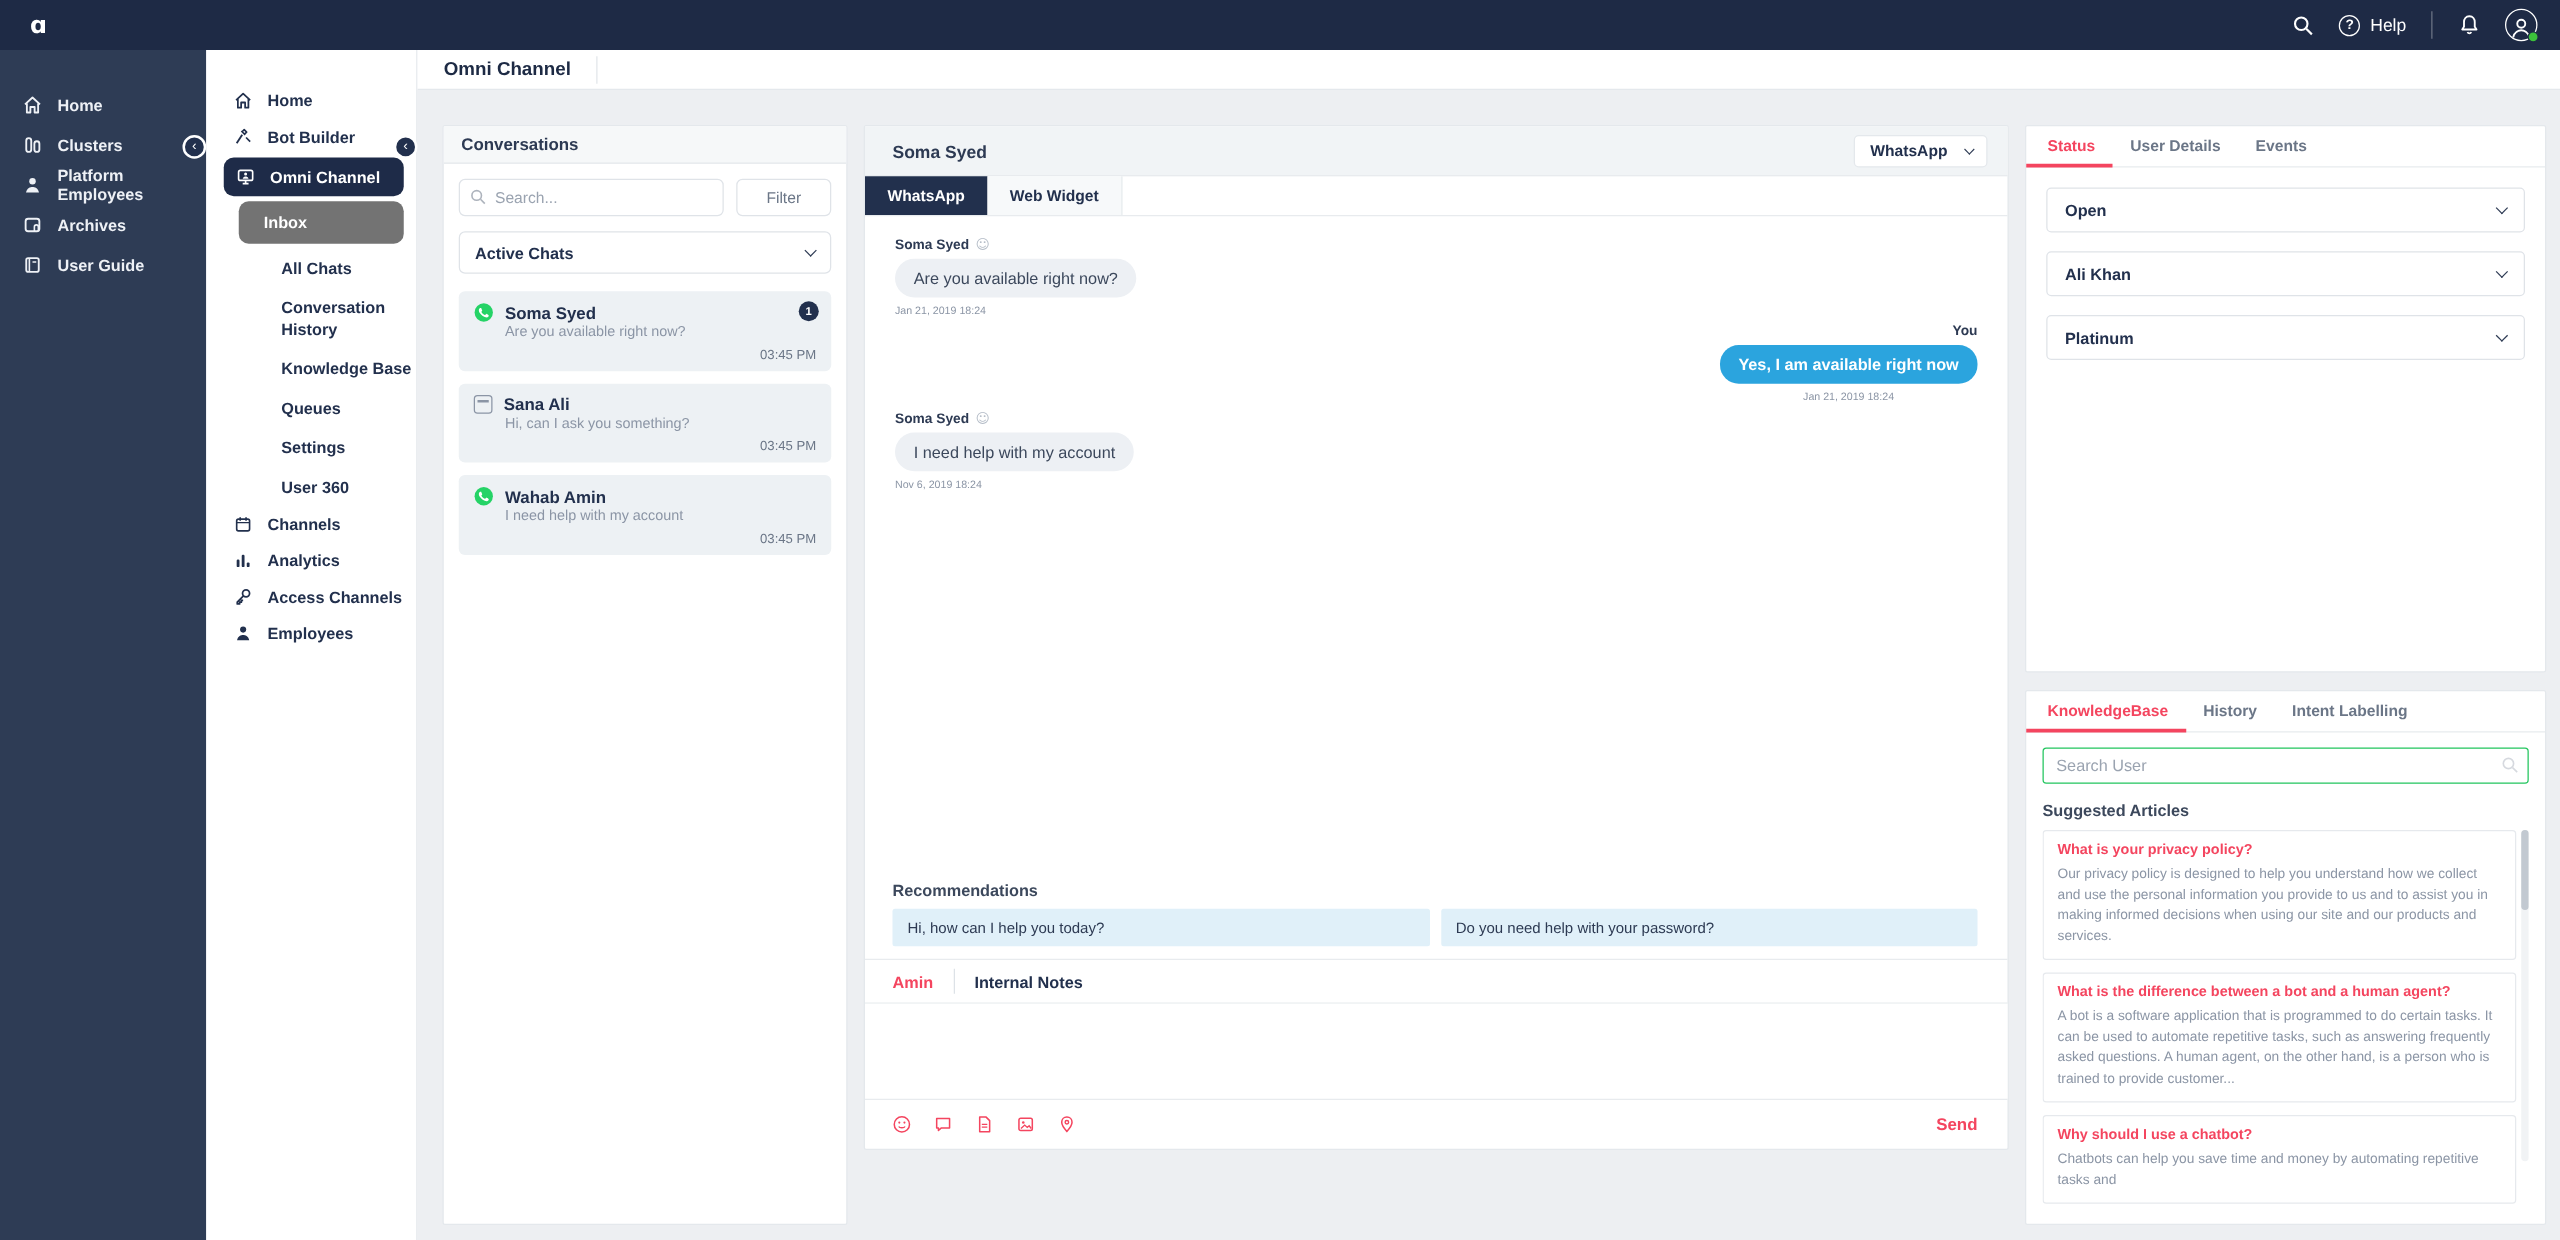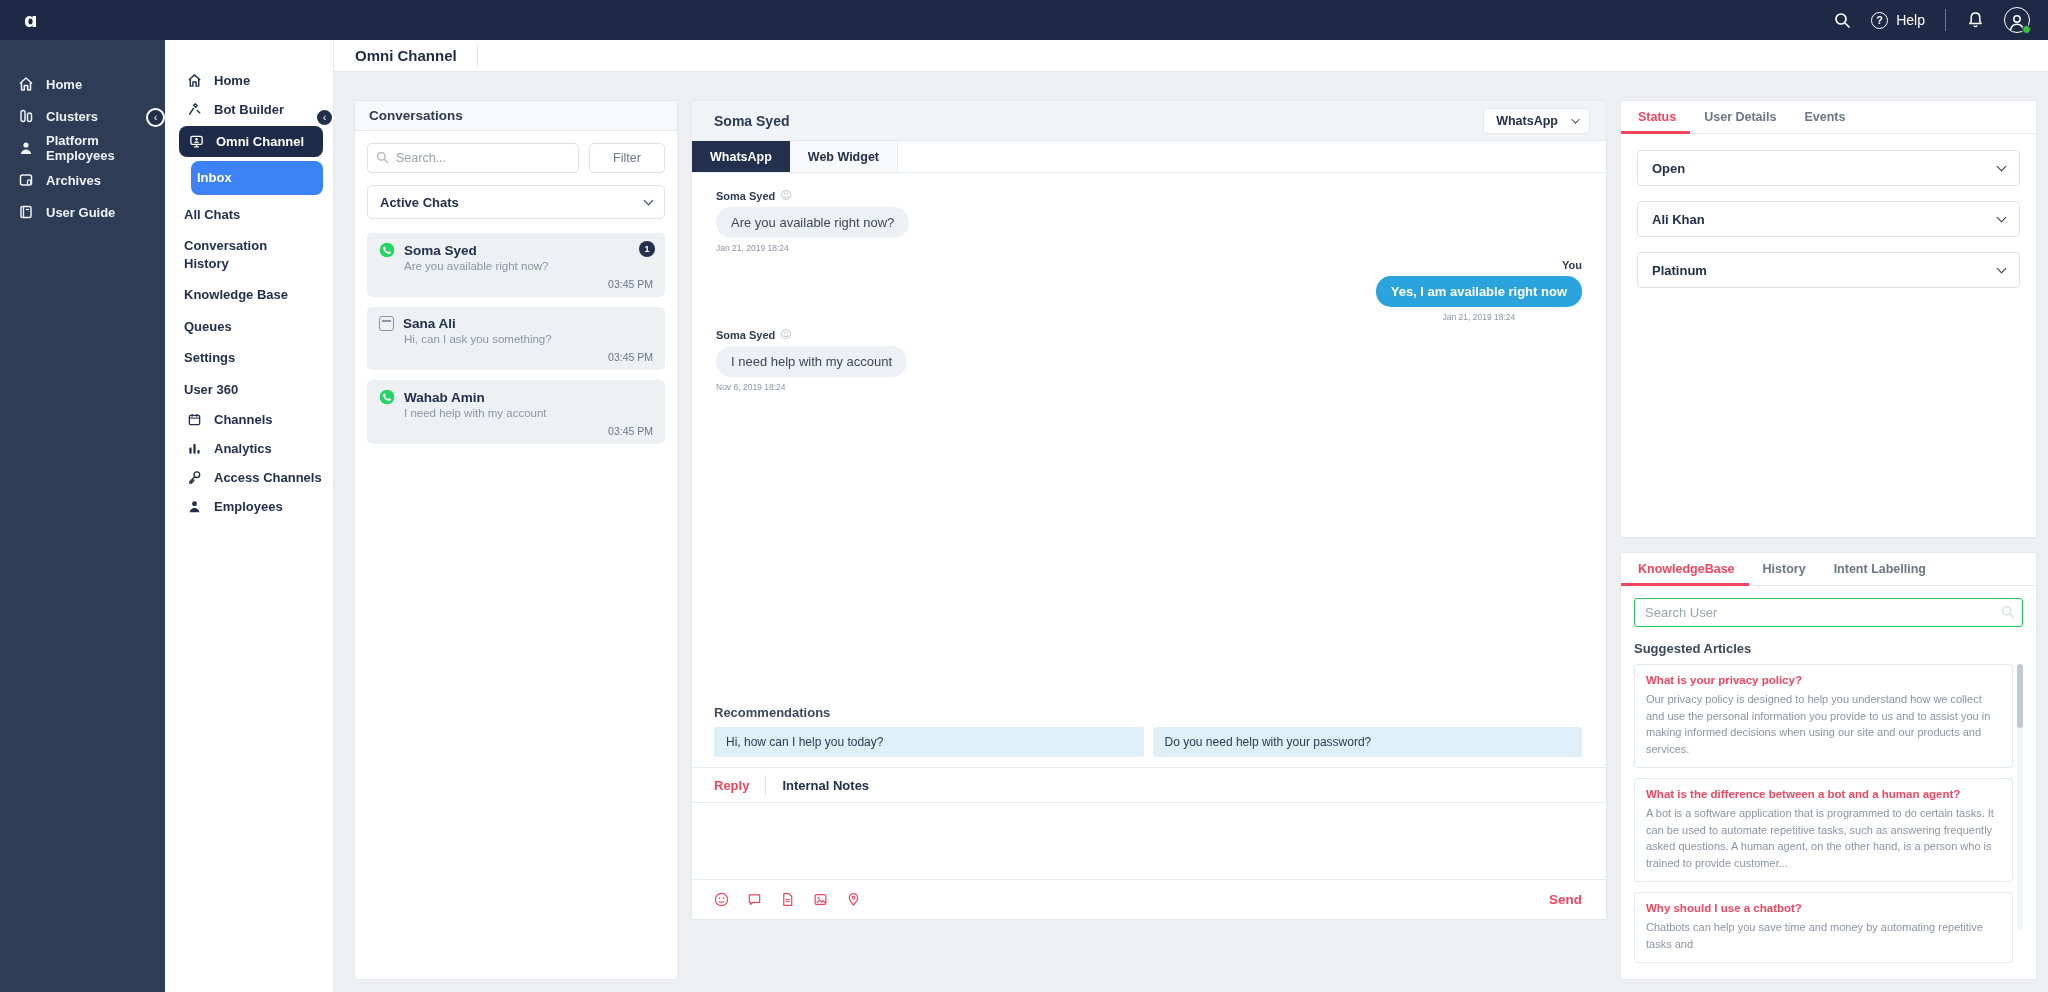--- a/index.html
+++ b/index.html
@@ -21,22 +21,22 @@
   
   .app { display:flex; height:952px; position:relative; }
 
   .nav1 { width:165px; background:#2e3c55; padding-top:28px; flex:none; }
   .nav1-item { display:flex; align-items:center; gap:12px; color:#eef1f6; font-size:13px; font-weight:600; padding:8px 0 8px 18px; height:32px; cursor:pointer; }
   .nav1-item svg { flex:none; }
 
   .nav2 { width:169px; background:#fff; border-right:1px solid #e4e8ec; padding-top:26px; flex:none; }
   .nav2-item { display:flex; align-items:center; gap:12px; color:#22304d; font-size:13px; font-weight:600; padding:7px 0 7px 22px; cursor:pointer; }
   .nav2-item.pill { background:#1e2b48; color:#fff; border-radius:8px; margin:2px 10px 4px 14px; padding:8px 0 8px 10px; }
-  .nav2-sub { padding-left:19px; color:#22304d; font-size:13px; font-weight:600; line-height:1.35; padding-top:7px; padding-bottom:7px; cursor:pointer; }
-  .nav2-sub.pill-sub { background:#3b82f6; color:#fff; border-radius:8px; margin:2px 10px 4px 26px; padding:8px 0 8px 6px; }
+  .nav2-sub { padding-left:60px; color:#22304d; font-size:13px; font-weight:600; line-height:1.35; padding-top:7px; padding-bottom:7px; cursor:pointer; }
+  .nav2-sub.pill-sub { background:#737373; color:#fff; border-radius:8px; margin:2px 10px 4px 26px; padding:8px 0 8px 20px; }
 
   .collapse-btn { position:absolute; width:19px; height:19px; border-radius:50%; background:#22304d; border:2px solid #fff; color:#fff; display:flex; align-items:center; justify-content:center; font-size:11px; line-height:1; z-index:6; cursor:pointer; }
   .cb1 { left:146px; top:68px; } .cb2 { left:315px; top:68px; }
 
   
   .main { flex:1; display:flex; flex-direction:column; background:#edeff2; min-width:0; }
   .page-header { height:32px; background:#fff; border-bottom:1px solid #e4e8ec; display:flex; align-items:center; padding-left:21px; flex:none; }
   .page-title { font-size:15px; font-weight:700; color:#1d2a44; }
   .ph-sep { width:1px; height:22px; background:#e2e6ea; margin-left:20px; }
 
@@ -411,21 +411,21 @@
         <div class="reco">
           <div class="reco-title">Recommendations</div>
           <div class="reco-chips">
             <div class="reco-chip">Hi, how can I help you today?</div>
             <div class="reco-chip">Do you need help with your password?</div>
           </div>
         </div>
 
         <div class="compose">
           <div class="compose-tabs">
-            <span class="compose-tab active">Reply</span>
+            <span class="compose-tab active">Amin</span>
             <span class="ct-sep"></span>
             <span class="compose-tab">Internal Notes</span>
           </div>
           <textarea class="compose-input" style=""></textarea>
           <div class="compose-toolbar">
             <span class="tool-icon">
                 <svg width="15" height="15" viewBox="0 0 16 16">
                   <circle cx="8" cy="8" r="6.5" fill="none" stroke="#f4455f" stroke-width="1.3"></circle>
                   <circle cx="5.8" cy="6.5" r=".9" fill="#f4455f"></circle>
                   <circle cx="10.2" cy="6.5" r=".9" fill="#f4455f"></circle>

